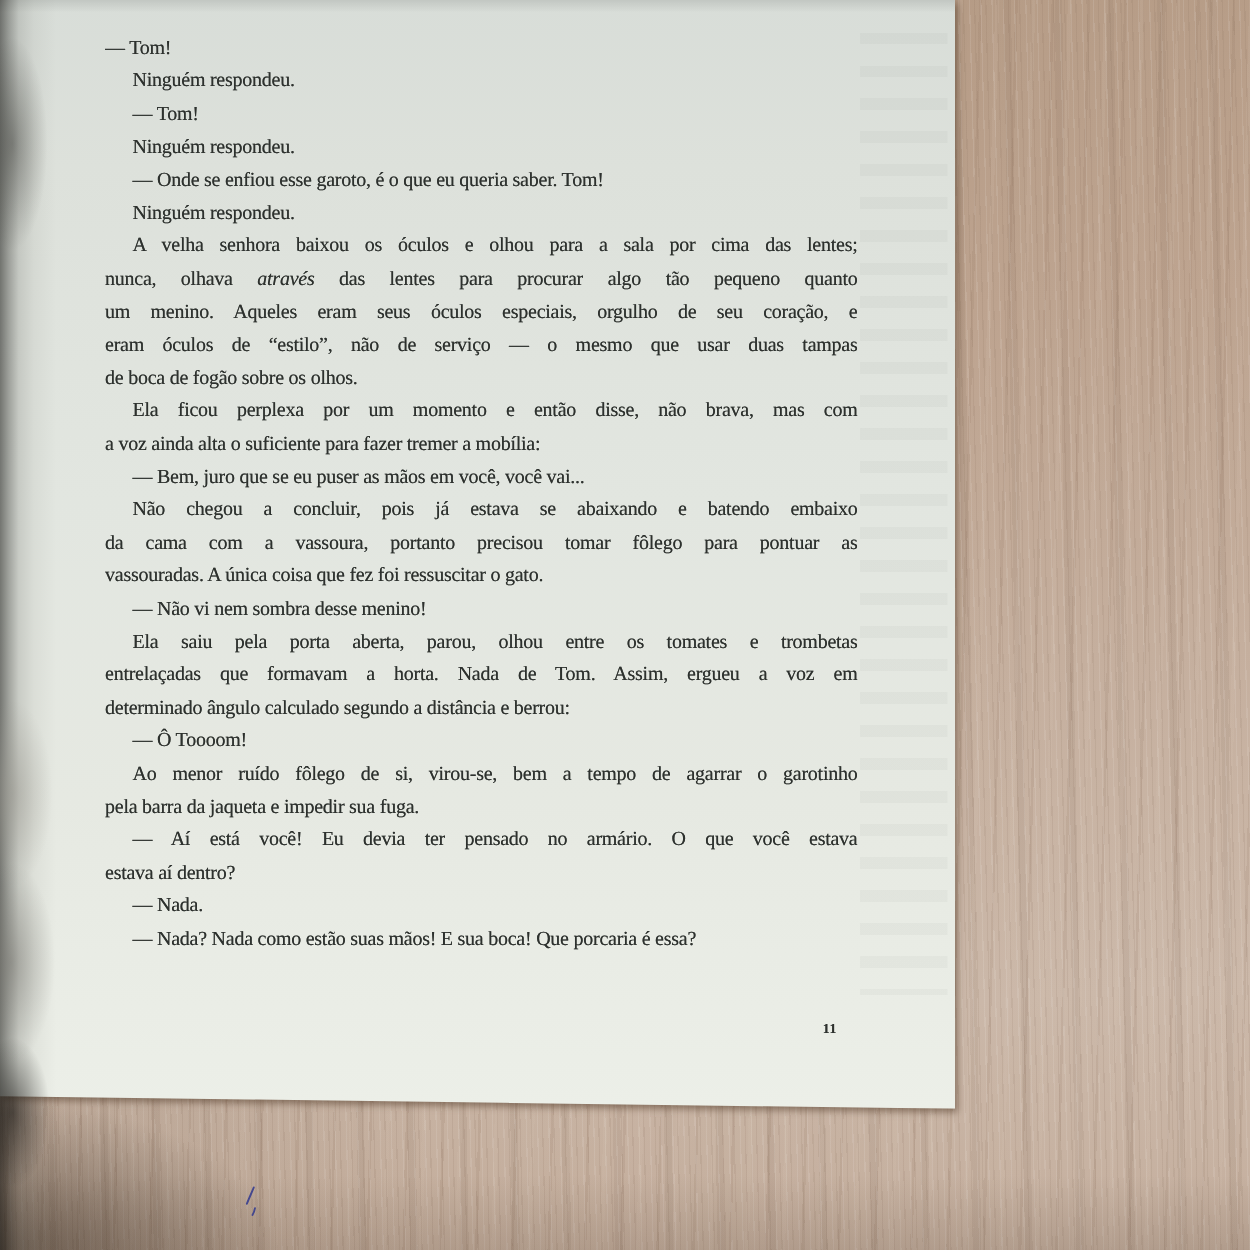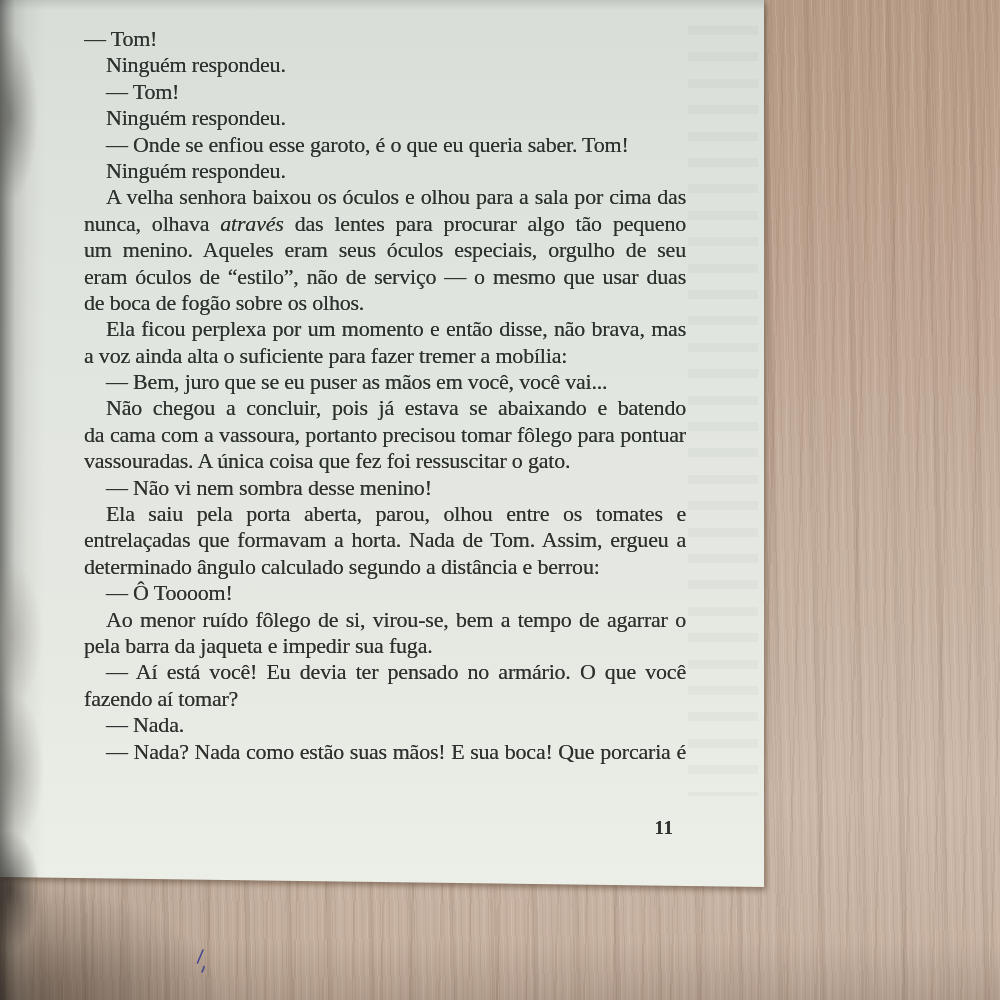--- a/index.html
+++ b/index.html
@@ -63,42 +63,42 @@
     position: absolute; left: 688px; top: 26px; width: 70px; height: 770px;
     background: repeating-linear-gradient(180deg,
       rgba(110,116,110,.055) 0 9px, rgba(0,0,0,0) 9px 26.4px);
   }
 
   
   .text-block {
     position: absolute;
     left: 84px; top: 26px;
     width: 602px;
-    font-size: 22px;
+    font-size: 16px;
     letter-spacing: -0.2px;
     color: #2d312e;
     text-shadow: 0 0 0.5px rgba(45,49,46,.75);
   }
   .line {
     height: 26.4px;
     line-height: 26.4px;
     overflow: hidden;
     text-align: justify;
     text-align-last: justify;
     white-space: normal;
   }
   .line.para-end { text-align-last: left; }
   .line.indent { text-indent: 22px; }
   .line em { }
 
   .folio {
     position: absolute;
     left: 648px; top: 817px; width: 32px;
     text-align: center;
-    font-size: 19px; font-weight: 700;
+    font-size: 11px; font-weight: 700;
     letter-spacing: 0.5px;
     color: #2d312e;
     text-shadow: 0 0 0.5px rgba(45,49,46,.7);
   }
 
   
   .left-shade {
     position: absolute; left: 0; top: 0; width: 60px; height: 1000px;
     background: linear-gradient(90deg,
       rgba(24,24,21,.55) 0px, rgba(40,40,36,.36) 7px,
@@ -163,21 +163,21 @@
           <div class="line"><span>da cama com a vassoura, portanto precisou tomar fôlego para pontuar as</span></div>
           <div class="line para-end"><span>vassouradas. A única coisa que fez foi ressuscitar o gato.</span></div>
           <div class="line indent para-end"><span>— Não vi nem sombra desse menino!</span></div>
           <div class="line indent"><span>Ela saiu pela porta aberta, parou, olhou entre os tomates e trombetas</span></div>
           <div class="line"><span>entrelaçadas que formavam a horta. Nada de Tom. Assim, ergueu a voz em</span></div>
           <div class="line para-end"><span>determinado ângulo calculado segundo a distância e berrou:</span></div>
           <div class="line indent para-end"><span>— Ô Toooom!</span></div>
           <div class="line indent"><span>Ao menor ruído fôlego de si, virou-se, bem a tempo de agarrar o garotinho</span></div>
           <div class="line para-end"><span>pela barra da jaqueta e impedir sua fuga.</span></div>
           <div class="line indent"><span>— Aí está você! Eu devia ter pensado no armário. O que você estava</span></div>
-          <div class="line para-end"><span>fazendo aí tomar?</span></div>
+          <div class="line para-end"><span>estava aí dentro?</span></div>
           <div class="line indent para-end"><span>— Nada.</span></div>
           <div class="line indent para-end"><span>— Nada? Nada como estão suas mãos! E sua boca! Que porcaria é essa?</span></div>
         </div>
       <div class="folio">11</div>
     </div>
   </div>
 
   <svg class="ink-mark" viewBox="0 0 16 26" xmlns="http://www.w3.org/2000/svg">
     <path d="M10 2 C 8 7, 6 11, 4.5 15" fill="none" stroke="#383e8f" stroke-width="1.6" stroke-linecap="round"></path>
     <path d="M11 18.5 C 10.6 20.5, 10 22.5, 9 24" fill="none" stroke="#383e8f" stroke-width="1.5" stroke-linecap="round"></path>

